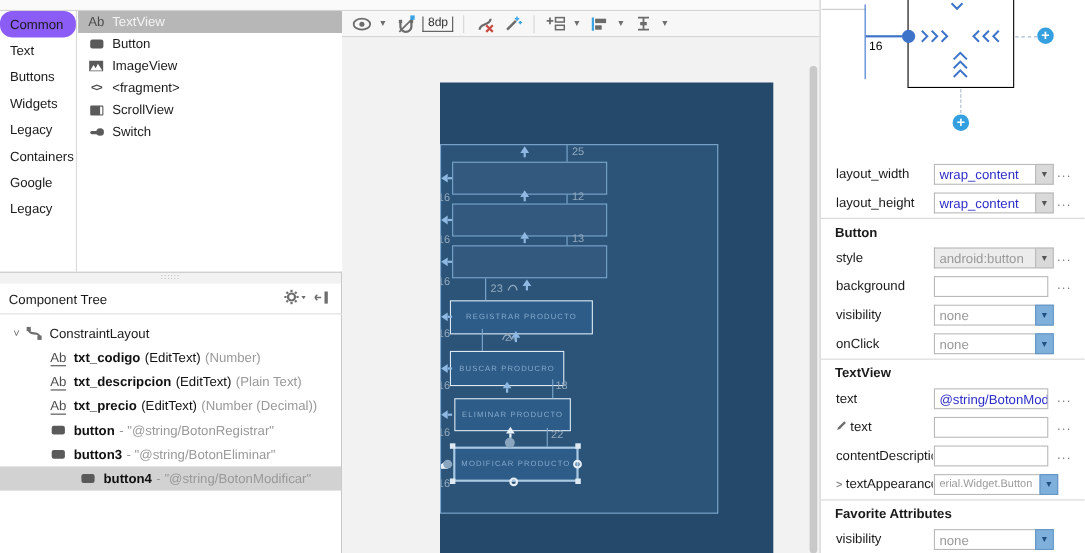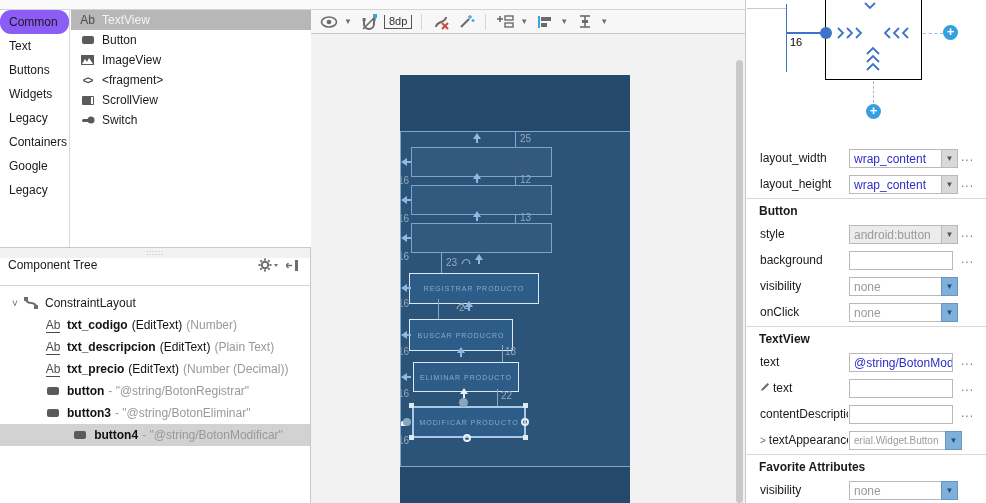--- a/index.html
+++ b/index.html
@@ -25,21 +25,21 @@
 
   .ic-ab { font-size:12px; font-weight:normal; color:#4c4c4c; font-style:normal; }
   .ic-ab-u { border-bottom:1px solid #4c4c4c; }
   .ic-btnrect { display:inline-block; width:12px; height:8px; background:#5a5a5a; border-radius:2px; }
   .ic-scroll { display:inline-block; width:12px; height:9px; background:#5a5a5a; border-radius:1px; position:relative; }
   .ic-scroll:after { content:""; position:absolute; right:1px; top:1px; width:2px; height:7px; background:#fff; }
   .ic-frag { font-size:10px; font-weight:bold; color:#4c4c4c; font-style:normal; letter-spacing:-1px; }
 
   
   #splitter { left:0; top:247px; width:311px; height:11px; background:#f2f2f2; border-top:1px solid #c8c8c8; border-right:1px solid #c8c8c8; text-align:center; color:#9a9a9a; font-size:7px; line-height:9px; letter-spacing:1px; }
-  #ct-header { left:0; top:258px; width:311px; height:28px; background:#fff; border-bottom:1px solid #d4d4d4; border-right:1px solid #c8c8c8; display:flex; align-items:flex-start;gap:40px; }
+  #ct-header { left:0; top:258px; width:311px; height:28px; background:#fff; border-bottom:1px solid #d4d4d4; border-right:1px solid #c8c8c8; display:flex; align-items:center;gap:40px; }
   #ct-title { padding-left:8px; font-size:12px; }
   #ct-tools { margin-left:auto; display:flex; align-items:center; gap:8px; padding-right:10px; }
   #ct-body { left:0; top:286px; width:311px; height:217px; background:#fff; border-right:1px solid #c8c8c8; padding-top:6px; }
   .ct-row { height:22px; display:flex; align-items:center; white-space:nowrap; }
   .ct-row.sel { background:#d2d2d2;justify-content:center; }
   .ct-chev { width:14px; margin-left:8px; color:#6e6e6e; font-size:10px; text-align:center; }
   .ct-icon { width:18px; display:inline-flex; justify-content:center; align-items:center; margin-right:5px; flex:none; }
   .ct-name { font-weight:bold; color:#111; }
   .ct-type { color:#111; margin-left:4px; }
   .ct-hint { color:#999; margin-left:4px; }
@@ -47,21 +47,21 @@
   
   #toolbar { left:311px; top:10px; width:434px; height:24px; background:#f7f7f7; border-bottom:1px solid #c9c9c9; display:flex; align-items:center; padding-left:8px; gap:5px; }
   .tb-ic { display:inline-flex; align-items:center; justify-content:center; width:20px; height:20px; }
   .tb-caret { font-size:8px; color:#6e6e6e; width:10px; }
   .tb-sep { width:1px; height:16px; background:#d6d6d6; margin:0 4px; }
   #tb-8dp { font-size:11px; color:#333; border-left:1px solid #555; border-right:1px solid #555; border-bottom:1px solid #555; padding:0 4px 1px 4px; height:14px; line-height:13px; }
 
   
   #canvas { left:311px; top:34px; width:434px; height:469px; background:#f2f2f3; }
   #scrollbar { left:425px; top:26px; width:7px; height:443px; background:#c9c9c9; border-radius:4px; }
-  #phone { left:89px; top:41px; width:230px; height:428px; background:#25496b; overflow:hidden; }
+  #phone { left:89px; top:41px; width:303px; height:428px; background:#25496b; overflow:hidden; }
   #cl-area { position:absolute; left:0; top:56px; width:253px; height:336px; background:#2b5478; border:1px solid #7fa9cf; }
   .edittext { position:absolute; background:#33597f; border:1px solid #7ba6cc; }
   .dbtn { position:absolute; background:#2e5c88; border:1px solid #dde9f3; box-shadow:0 0 0 1px #2e5c88 inset; display:flex; align-items:center; justify-content:center; color:#84abce; font-size:7px; letter-spacing:1px; white-space:nowrap; }
   .dbtn.sel { border:2px solid #a9c8e3; }
   .mlabel { position:absolute; color:#93a9bd; font-size:10px; }
   .tick { position:absolute; width:1px; background:#7fa9cf; }
   .arr-up { position:absolute; width:0; height:0; border-left:4px solid transparent; border-right:4px solid transparent; border-bottom:6px solid #8fb9e2; }
   .arr-up:after { content:""; position:absolute; left:-1px; top:6px; width:2px; height:4px; background:#8fb9e2; }
   .arr-left { position:absolute; width:0; height:0; border-top:4px solid transparent; border-bottom:4px solid transparent; border-right:6px solid #8fb9e2; }
   .arr-left:after { content:""; position:absolute; left:6px; top:-1px; width:4px; height:2px; background:#8fb9e2; }

